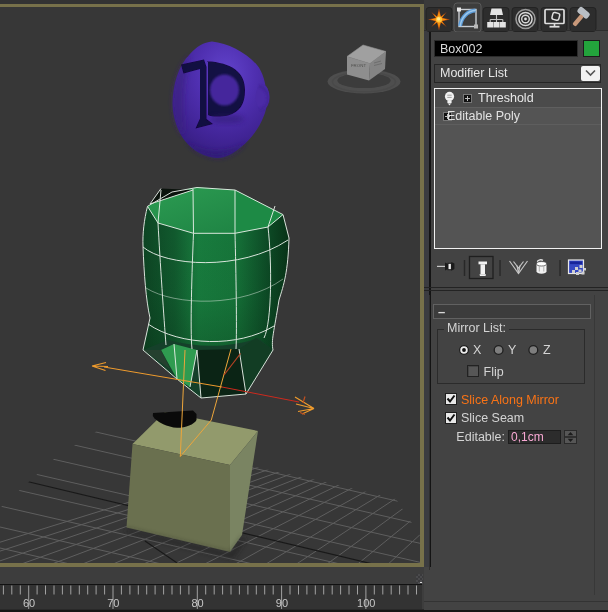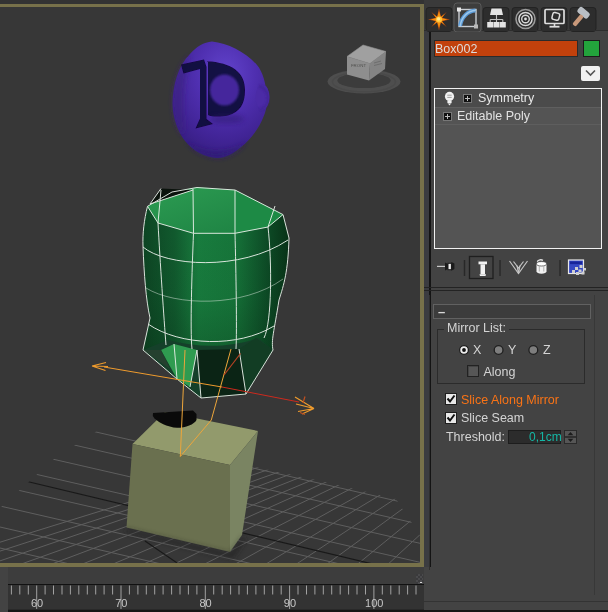--- a/index.html
+++ b/index.html
@@ -1,19 +1,19 @@
 <!DOCTYPE html>
 <html><head>
 <meta charset="utf-8">
 <style>
   html,body{margin:0;padding:0;width:608px;height:612px;overflow:hidden;background:#434343;
     font-family:"Liberation Sans",sans-serif;}
   .abs{position:absolute;}
   #viewport{left:0;top:0;width:424px;height:567px;}
-  #timeline{left:8px;top:567px;width:424px;height:45px;}
+  #timeline{left:0;top:567px;width:424px;height:45px;}
   #panel{left:424px;top:0;width:184px;height:612px;background:#434343;}
 </style>
 </head>
 <body>
 <div class="abs" id="viewport">
 <svg width="424" height="567" viewBox="0 0 424 567">
   <defs>
     <radialGradient id="headg" cx="0.56" cy="0.28" r="0.78">
       <stop offset="0" stop-color="#6244cc"></stop>
       <stop offset="0.4" stop-color="#4f2fb0"></stop>
@@ -324,46 +324,47 @@
       <line x1="0" y1="5.5" x2="0" y2="8" stroke="#dedede" stroke-width="1.6"></line>
       <line x1="-5" y1="8.7" x2="5" y2="8.7" stroke="#dedede" stroke-width="1.8"></line>
     </g>
 
     <g transform="translate(160,13) rotate(40)">
       <rect x="-7" y="-3.4" width="13" height="7" rx="2.4" fill="#b9bec4"></rect>
       <rect x="-2" y="3" width="4.4" height="13" rx="1.6" fill="#c8987a"></rect>
     </g>
   </svg>
 
-  <div class="abs" style="left:10px;top:39.5px;width:144px;height:17px;background:#c2410c;border:1px solid #2b2b2b;box-sizing:border-box;color:#dcdcdc;font-size:12.5px;line-height:16px;">Box002</div>
+  <div class="abs" style="left:10px;top:39.5px;width:144px;height:17px;background:#000000;border:1px solid #2b2b2b;box-sizing:border-box;color:#dcdcdc;font-size:12.5px;line-height:16px;padding-left:5px;">Box002</div>
   <div class="abs" style="left:158.5px;top:39.5px;width:17.5px;height:17.5px;background:#23a43c;border:1px solid #1c1c1c;box-sizing:border-box;"></div>
 
+  <div class="abs" style="left:10px;top:64px;width:167px;height:18.5px;background:#414141;border:1px solid #262626;box-sizing:border-box;color:#e6e6e6;font-size:12.5px;line-height:17px;padding-left:5px;">Modifier List</div>
   <div class="abs" style="left:157px;top:65.5px;width:18.5px;height:15.5px;background:#f2f2f2;border-radius:2px;"></div>
   <svg class="abs" style="left:161px;top:69px;" width="11" height="8" viewBox="0 0 11 8">
       <path d="M1,1.5 L5.5,6 L10,1.5" fill="none" stroke="#555" stroke-width="1.6"></path>
     </svg>
 
   <div class="abs" style="left:9.5px;top:88px;width:168.5px;height:161px;background:#545454;border:1px solid #f2f2f2;box-sizing:border-box;"></div>
   <div class="abs" style="left:10.5px;top:89px;width:166.5px;height:18.5px;background:#4b4b4b;border-bottom:1px solid #5f5f5f;box-sizing:border-box;"></div>
   <svg class="abs" style="left:19px;top:91px;" width="13" height="15" viewBox="0 0 13 15">
     <circle cx="6.5" cy="5.4" r="4.6" fill="#f2f2f2"></circle>
     <rect x="4.4" y="9.6" width="4.2" height="2.6" fill="#f2f2f2"></rect>
     <polygon points="4.9,12.4 8.1,12.4 6.5,14.4" fill="#f2f2f2"></polygon>
     <path d="M4.3,4.2 L8.7,4.2 M4.3,6.4 L8.7,6.4" stroke="#8a8a8a" stroke-width="0.8"></path>
   </svg>
   <div class="abs" style="left:38.5px;top:93.5px;width:9px;height:9px;background:#111;border:1px solid #777;box-sizing:border-box;"></div>
   <svg class="abs" style="left:38.5px;top:93.5px;" width="9" height="9" viewBox="0 0 9 9">
       <path d="M2,4.5 L7,4.5 M4.5,2 L4.5,7" stroke="#bbb" stroke-width="1"></path>
     </svg>
-  <div class="abs" style="left:54px;top:91px;color:#e8e8e8;font-size:12.5px;">Symmetry</div>
+  <div class="abs" style="left:54px;top:91px;color:#e8e8e8;font-size:12.5px;">Threshold</div>
   <div class="abs" style="left:18.5px;top:111.5px;width:9px;height:9px;background:#111;border:1px solid #777;box-sizing:border-box;"></div>
   <svg class="abs" style="left:18.5px;top:111.5px;" width="9" height="9" viewBox="0 0 9 9">
       <path d="M2,4.5 L7,4.5 M4.5,2 L4.5,7" stroke="#bbb" stroke-width="1"></path>
     </svg>
-  <div class="abs" style="left:33px;top:108.5px;color:#e2e2e2;font-size:12.5px;">Editable Poly</div>
+  <div class="abs" style="left:23px;top:108.5px;color:#e2e2e2;font-size:12.5px;">Editable Poly</div>
   <div class="abs" style="left:10.5px;top:124px;width:166.5px;height:1px;background:#5e5e5e;"></div>
   <div class="abs" style="left:0px;top:29.5px;width:29px;height:1px;background:#2d2d2d;"></div>
   <div class="abs" style="left:58px;top:29.5px;width:126px;height:1px;background:#2d2d2d;"></div>
 
   <svg class="abs" style="left:0;top:254px;" width="184" height="30" viewBox="0 0 184 30">
 
     <g>
       <line x1="13" y1="12.4" x2="21" y2="12.4" stroke="#c8c8c8" stroke-width="1.2"></line>
       <path d="M21,8.5 L24,10 L24,15 L21,16.5 Z" fill="#1a1a1a"></path>
       <rect x="24" y="9.3" width="3.4" height="6.4" fill="#ededed" stroke="#1a1a1a" stroke-width="1"></rect>
@@ -424,36 +425,36 @@
     <circle cx="6" cy="6" r="4.4" fill="#ededed" stroke="#1f1f1f" stroke-width="1.3"></circle>
     <circle cx="6" cy="6" r="1.9" fill="#111"></circle>
     <circle cx="40.6" cy="6" r="4.4" fill="#7e7e7e" stroke="#1f1f1f" stroke-width="1.3"></circle>
     <circle cx="75.3" cy="6" r="4.4" fill="#7e7e7e" stroke="#1f1f1f" stroke-width="1.3"></circle>
   </svg>
   <div class="abs" style="left:49px;top:343px;color:#d4d4d4;font-size:12.5px;">X</div>
   <div class="abs" style="left:84px;top:343px;color:#d4d4d4;font-size:12.5px;">Y</div>
   <div class="abs" style="left:119px;top:343px;color:#d4d4d4;font-size:12.5px;">Z</div>
 
   <div class="abs" style="left:43px;top:365px;width:12px;height:12px;background:#565656;border:1px solid #222;box-sizing:border-box;box-shadow:inset 1px 1px 0 #444;"></div>
-  <div class="abs" style="left:59.5px;top:364.5px;color:#d4d4d4;font-size:12.5px;">Along</div>
+  <div class="abs" style="left:59.5px;top:364.5px;color:#d4d4d4;font-size:12.5px;">Flip</div>
 
   <svg class="abs" style="left:20.5px;top:393px;" width="12" height="12" viewBox="0 0 12 12">
     <rect x="0.5" y="0.5" width="11" height="11" fill="#e8e8e8" stroke="#1f1f1f"></rect>
     <path d="M2.5,5.5 L5,8.5 L9.5,2.5" fill="none" stroke="#111" stroke-width="2"></path>
   </svg>
   <div class="abs" style="left:37px;top:392.5px;color:#f97316;font-size:12.5px;">Slice Along Mirror</div>
 
   <svg class="abs" style="left:20.5px;top:411.5px;" width="12" height="12" viewBox="0 0 12 12">
     <rect x="0.5" y="0.5" width="11" height="11" fill="#e8e8e8" stroke="#1f1f1f"></rect>
     <path d="M2.5,5.5 L5,8.5 L9.5,2.5" fill="none" stroke="#111" stroke-width="2"></path>
   </svg>
   <div class="abs" style="left:37px;top:411px;color:#d4d4d4;font-size:12.5px;">Slice Seam</div>
 
-  <div class="abs" style="left:0px;top:430px;width:81px;text-align:right;color:#d4d4d4;font-size:12.5px;">Threshold:</div>
-  <div class="abs" style="left:84px;top:429.5px;width:52.5px;height:14px;background:#2c2c2c;border:1px solid #1d1d1d;box-sizing:border-box;color:#14b8a6;font-size:12px;line-height:12px;padding-left:20px;">0,1cm</div>
+  <div class="abs" style="left:0px;top:430px;width:81px;text-align:right;color:#d4d4d4;font-size:12.5px;">Editable:</div>
+  <div class="abs" style="left:84px;top:429.5px;width:52.5px;height:14px;background:#2c2c2c;border:1px solid #1d1d1d;box-sizing:border-box;color:#f9a8d4;font-size:12px;line-height:12px;padding-left:2px;">0,1cm</div>
   <svg class="abs" style="left:139.5px;top:429.5px;" width="13" height="14" viewBox="0 0 13 14">
     <rect x="0.5" y="0.5" width="12" height="6.2" fill="#565656" stroke="#2a2a2a"></rect>
     <rect x="0.5" y="7.3" width="12" height="6.2" fill="#565656" stroke="#2a2a2a"></rect>
     <polygon points="6.5,2 9.3,5.2 3.7,5.2" fill="#1c1c1c"></polygon>
     <polygon points="6.5,12 9.3,8.8 3.7,8.8" fill="#1c1c1c"></polygon>
   </svg>
 
   <div class="abs" style="left:0;top:601px;width:184px;height:1px;background:#333;"></div>
   <div class="abs" style="left:0;top:609.5px;width:184px;height:2.5px;background:#161616;"></div>
 </div>

